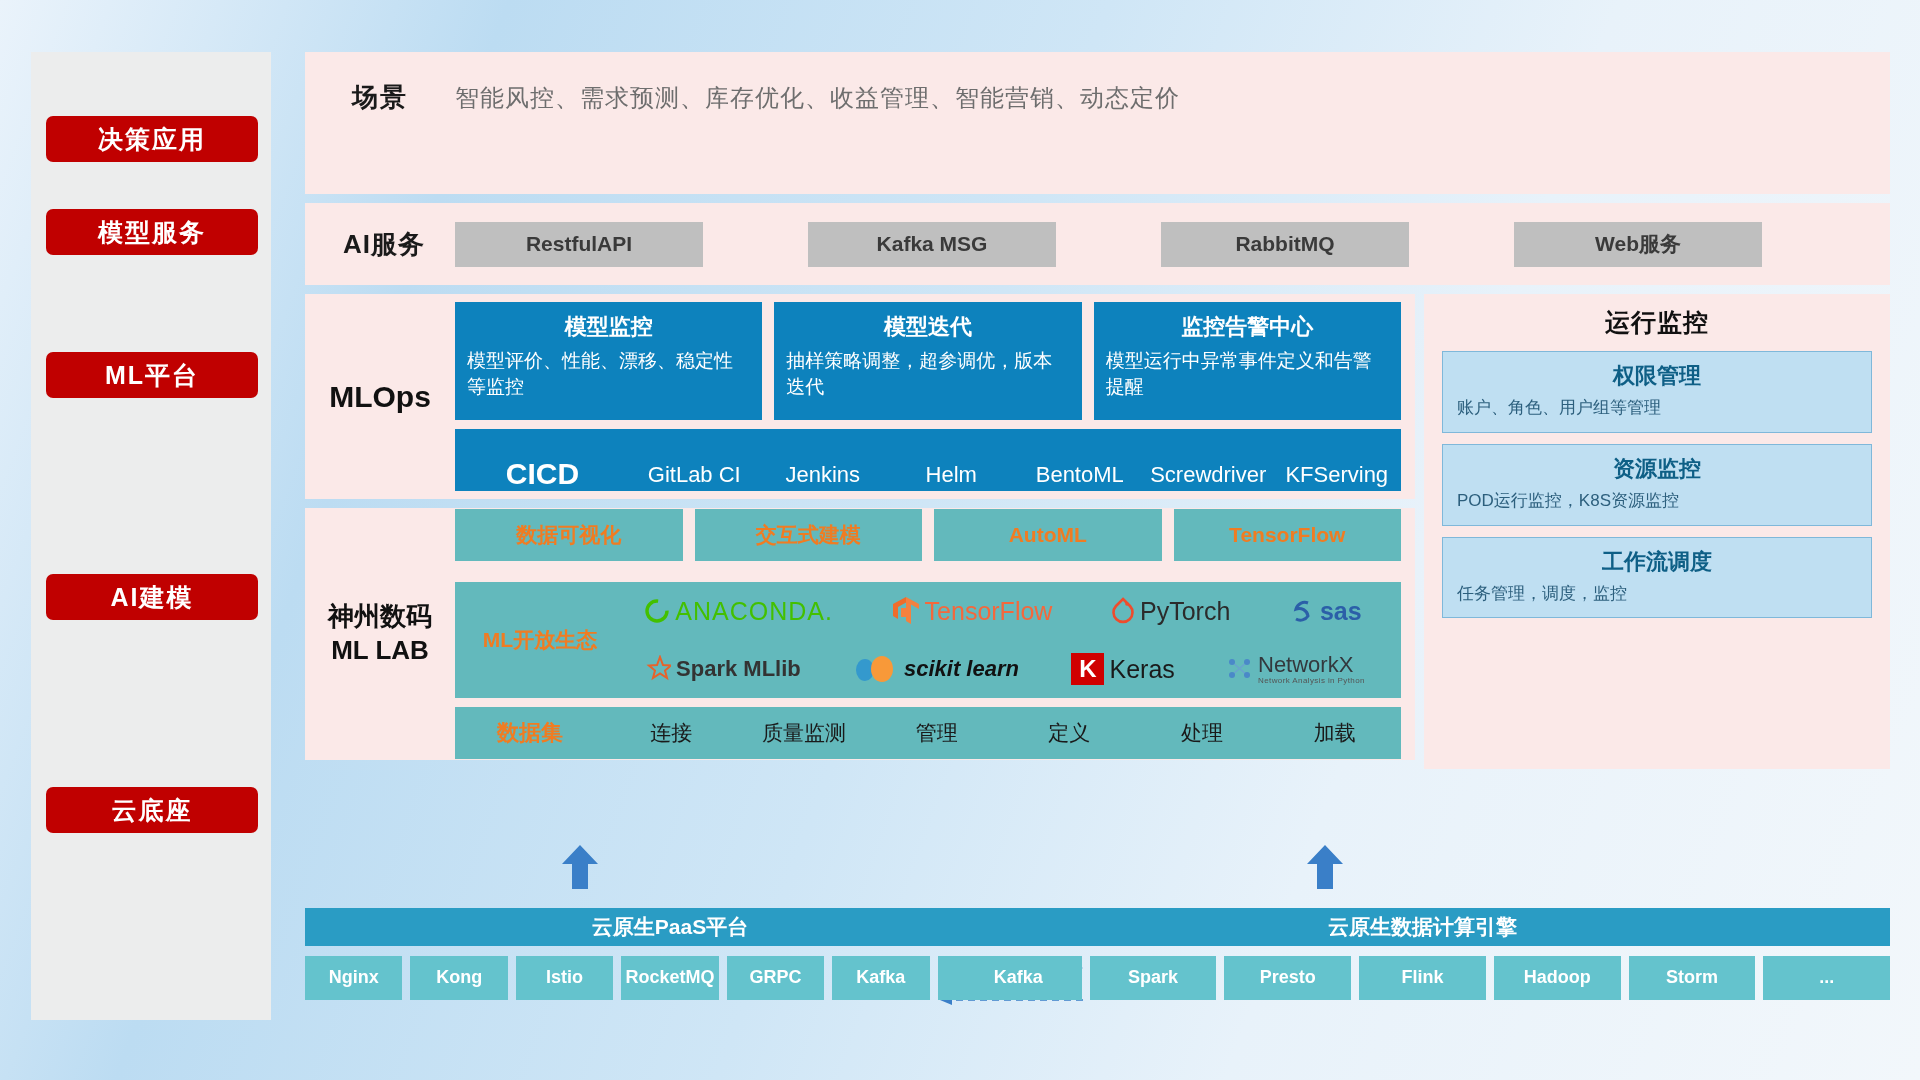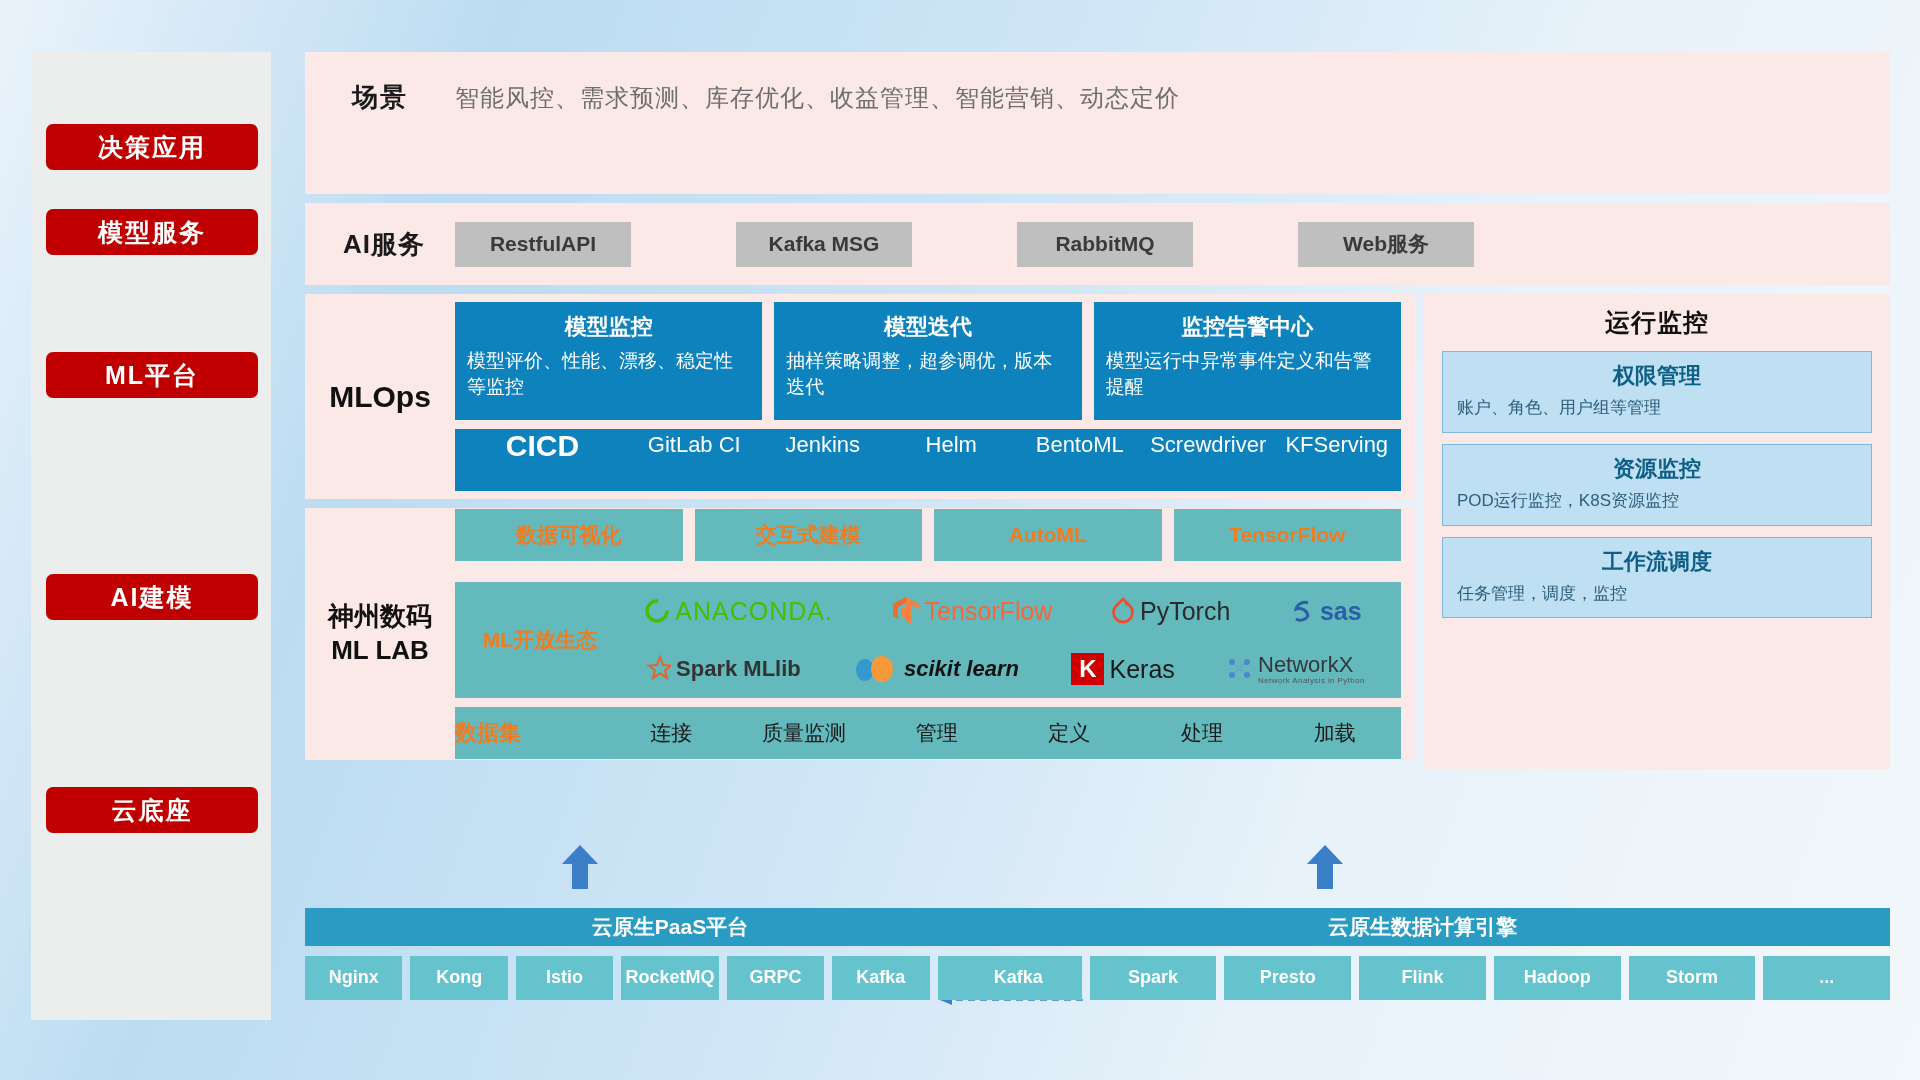--- a/index.html
+++ b/index.html
@@ -47,21 +47,21 @@
   .kv-val { font-size: 24px; color: #6e6e6e; letter-spacing: 1px; }
 
   
   #band-svc { height: 82px; display: flex; align-items: center; }
   .svc-label {
     width: 150px; text-align: center; flex: none;
     font-size: 26px; font-weight: bold; color: #1a1a1a; letter-spacing: 1px; padding-left: 8px;
   }
   .svc-chips { display: flex; gap: 105px; }
   .svc-chip {
-    width: 176px; height: 45px; background: #bfbfbf;
+    width: 248px; height: 45px; background: #bfbfbf;
     display: flex; align-items: center; justify-content: center;
     color: #3a3a3a; font-size: 21px; font-weight: bold;
   }
 
   
   #row-mlops { display: flex; gap: 9px; }
   #band-mlops { width: 1110px; height: 205px; display: flex; align-items: center; margin-bottom: 9px; }
   .mlops-label {
     width: 150px; text-align: center; flex: none;
     font-size: 30px; font-weight: bold; color: #111;
@@ -69,21 +69,21 @@
   .mlops-right { flex: 1; padding-right: 14px; }
   .mlops-cards { display: flex; gap: 12px; }
   .mlops-card {
     flex: 1; height: 118px; background: #0d82bd; color: #fff;
     padding: 10px 12px 0 12px;
   }
   .mlops-card h4 { font-size: 22px; text-align: center; font-weight: bold; margin-bottom: 6px; }
   .mlops-card p { font-size: 19px; line-height: 1.35; color: #ffffff; }
   .cicd-bar {
     margin-top: 9px; height: 62px; background: #0d82bd;
-    display: flex; align-items: flex-start; overflow: hidden;
+    display: flex; align-items: flex-end; overflow: hidden;
   }
   .cicd-title { font-size: 30px; font-weight: bold; color: #fff; width: 175px; text-align: center; flex: none; }
   .cicd-items { display: flex; flex: 1; }
   .cicd-item {
     flex: 1; text-align: center; color: #fff; font-size: 22px;
     line-height: 1.45; word-break: break-all;
   }
 
   
   #mon-panel {
@@ -122,21 +122,21 @@
   }
   .eco-label { width: 150px; flex: none; color: #f07c22; font-size: 21px; font-weight: bold; text-align: center; }
   .eco-logos { flex: 1; }
   .logo-row { display: flex; align-items: center; justify-content: space-around; height: 58px; }
   .logo { display: flex; align-items: center; gap: 5px; }
   .logo-txt { font-size: 25px; font-weight: bold; }
 
   .ds-bar {
     background: #63b9bc; height: 52px; display: flex; align-items: center;
   }
-  .ds-title { width: 150px; flex: none; color: #f07c22; font-size: 22px; font-weight: bold; }
+  .ds-title { width: 150px; flex: none; text-align: center; color: #f07c22; font-size: 22px; font-weight: bold; }
   .ds-items { display: flex; flex: 1; }
   .ds-item { flex: 1; text-align: center; color: #1a1a1a; font-size: 21px; }
 
   
   #bottom { position: absolute; left: 305px; top: 880px; width: 1585px; height: 175px; }
   .cloud-hdr {
     height: 38px; background: #2a9cc4; color: #fff;
     display: flex; align-items: center; justify-content: center;
     font-size: 21px; font-weight: bold;
   }
@@ -146,21 +146,21 @@
   .cloud-chip {
     background: #64c3cd; color: #fff; font-size: 18px; font-weight: bold;
     height: 44px; display: flex; align-items: center; justify-content: center;
     text-align: center; line-height: 1.1; padding: 0 4px; flex: 1;
   }
 </style>
 </head>
 <body>
 
 <div id="left-rail">
-  <div class="rail-badge" style="top:72px">决策应用</div>
+  <div class="rail-badge" style="top:64px">决策应用</div>
   <div class="rail-badge" style="top:300px">ML平台</div>
   <div class="rail-badge" style="top:157px">模型服务</div>
   <div class="rail-badge" style="top:522px">AI建模</div>
   <div class="rail-badge" style="top:735px">云底座</div>
 </div>
 
 <div id="main-col">
 
   <div class="band" id="band-apps">
     <div class="kv-row">

